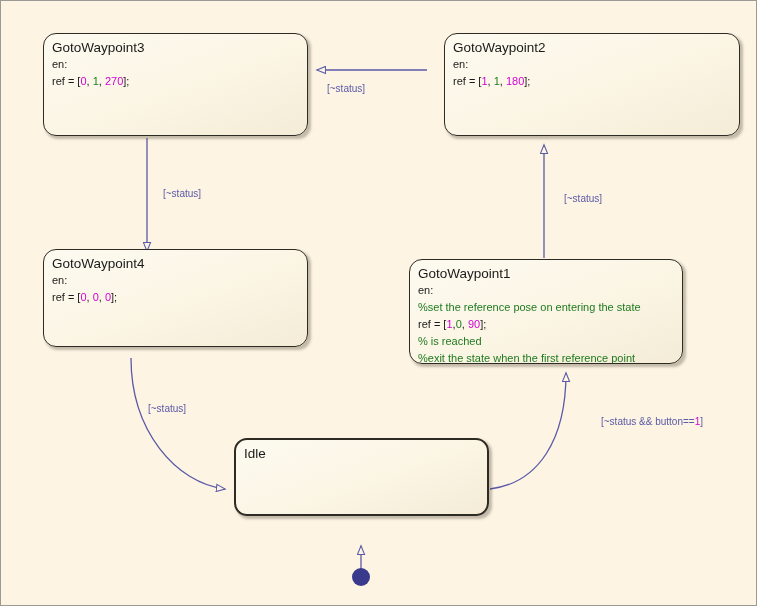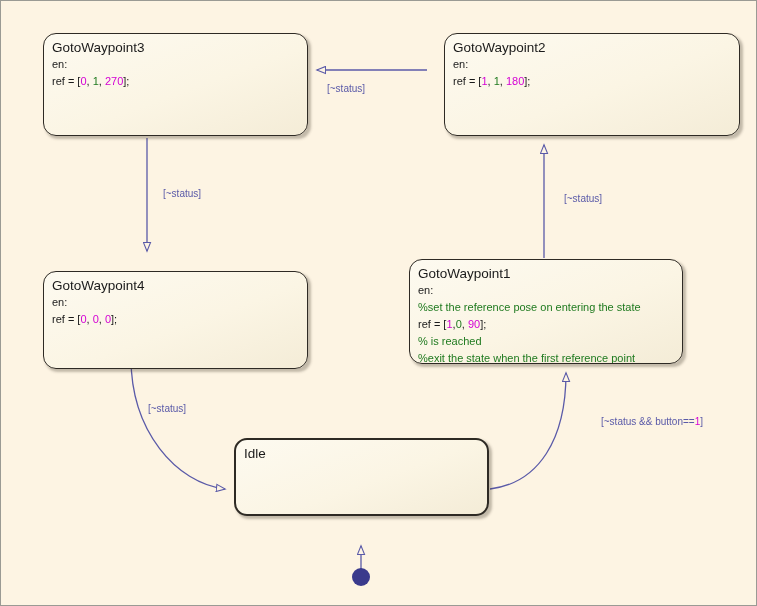--- a/index.html
+++ b/index.html
@@ -99,21 +99,21 @@
       <div class="state" style="left: 42px; top: 32px; width: 265px; height: 103px;">
         <div class="state-label">GotoWaypoint3</div>
         <div class="code-line"><span>en:</span></div>
         <div class="code-line"><span>ref = [</span><span class="tok-num">0</span><span>, </span><span class="tok-green">1</span><span>, </span><span class="tok-num">270</span><span>];</span></div>
       </div>
       <div class="state" style="left: 427px; top: 32px; width: 296px; height: 103px; margin-left: 16px;">
         <div class="state-label">GotoWaypoint2</div>
         <div class="code-line"><span>en:</span></div>
         <div class="code-line"><span>ref = [</span><span class="tok-num">1</span><span>, </span><span class="tok-green">1</span><span>, </span><span class="tok-num">180</span><span>];</span></div>
       </div>
-      <div class="state" style="left: 42px; top: 270px; width: 265px; height: 98px;">
+      <div class="state" style="left: 42px; top: 248px; width: 265px; height: 98px;">
         <div class="state-label">GotoWaypoint4</div>
         <div class="code-line"><span>en:</span></div>
         <div class="code-line"><span>ref = [</span><span class="tok-num">0</span><span>, </span><span class="tok-num">0</span><span>, </span><span class="tok-num">0</span><span>];</span></div>
       </div>
       <div class="state" style="left: 408px; top: 258px; width: 274px; height: 105px;">
         <div class="state-label">GotoWaypoint1</div>
         <div class="code-line"><span>en:</span></div>
         <div class="code-line"><span class="tok-cmt">%set the reference pose on entering the state</span></div>
         <div class="code-line"><span>ref = [</span><span class="tok-num">1</span><span>,</span><span class="tok-green">0</span><span>, </span><span class="tok-num">90</span><span>];</span></div>
         <div class="code-line"><span class="tok-cmt">% is reached</span></div>

